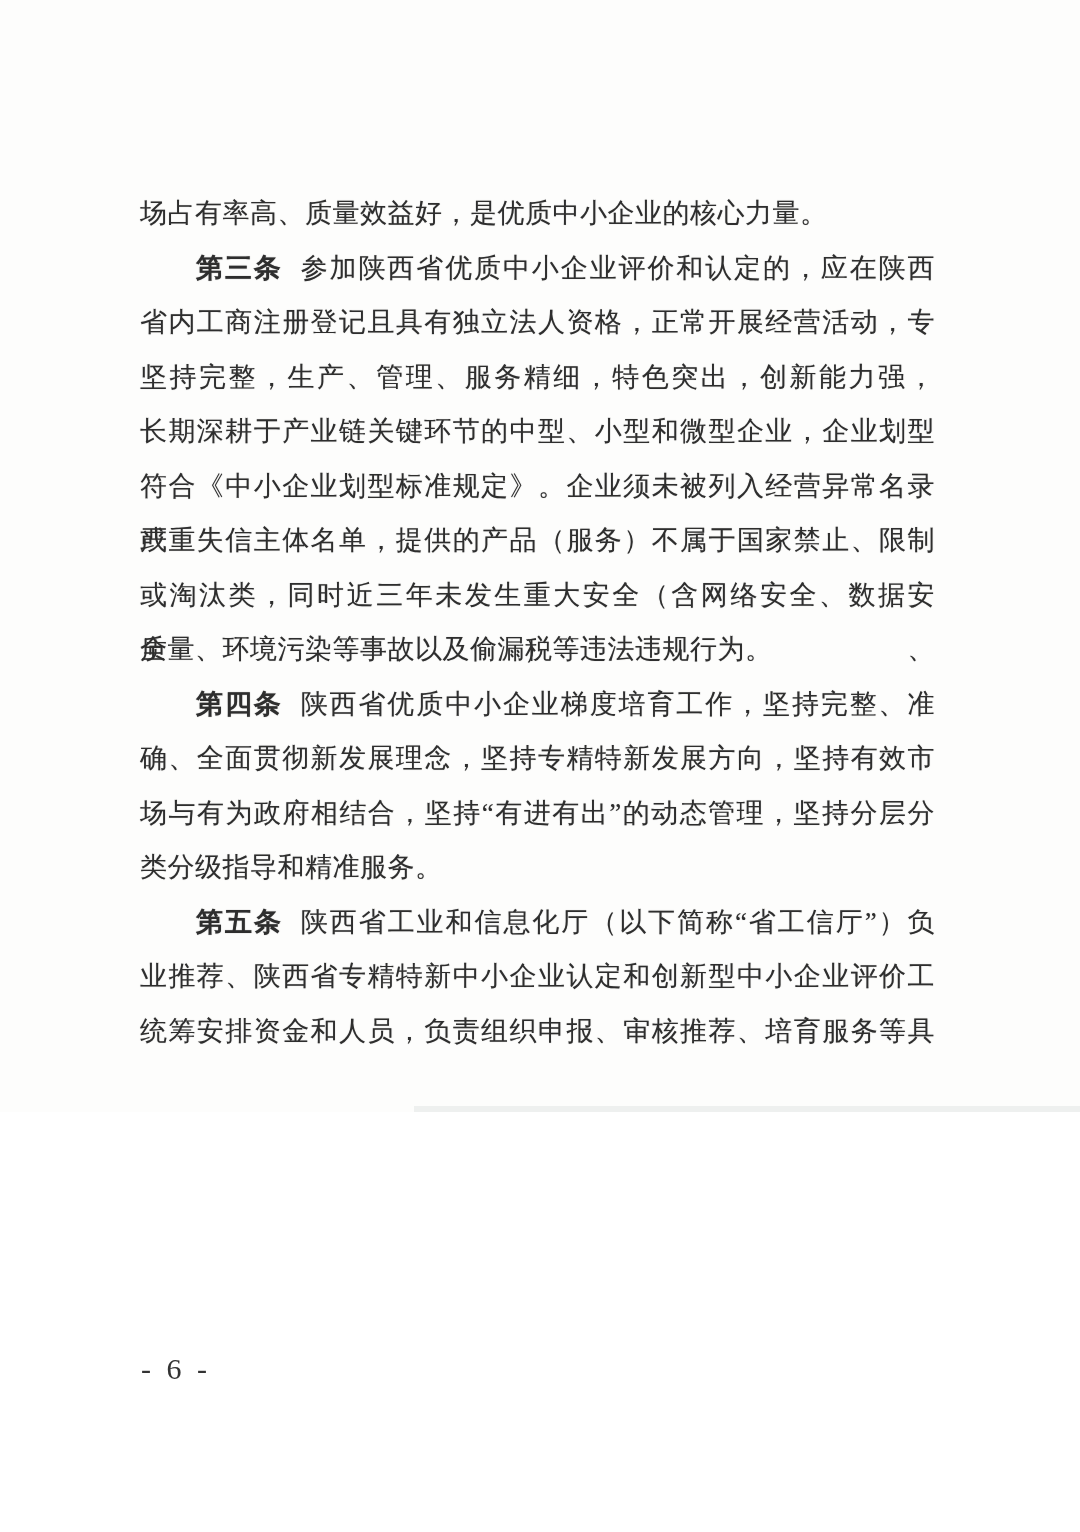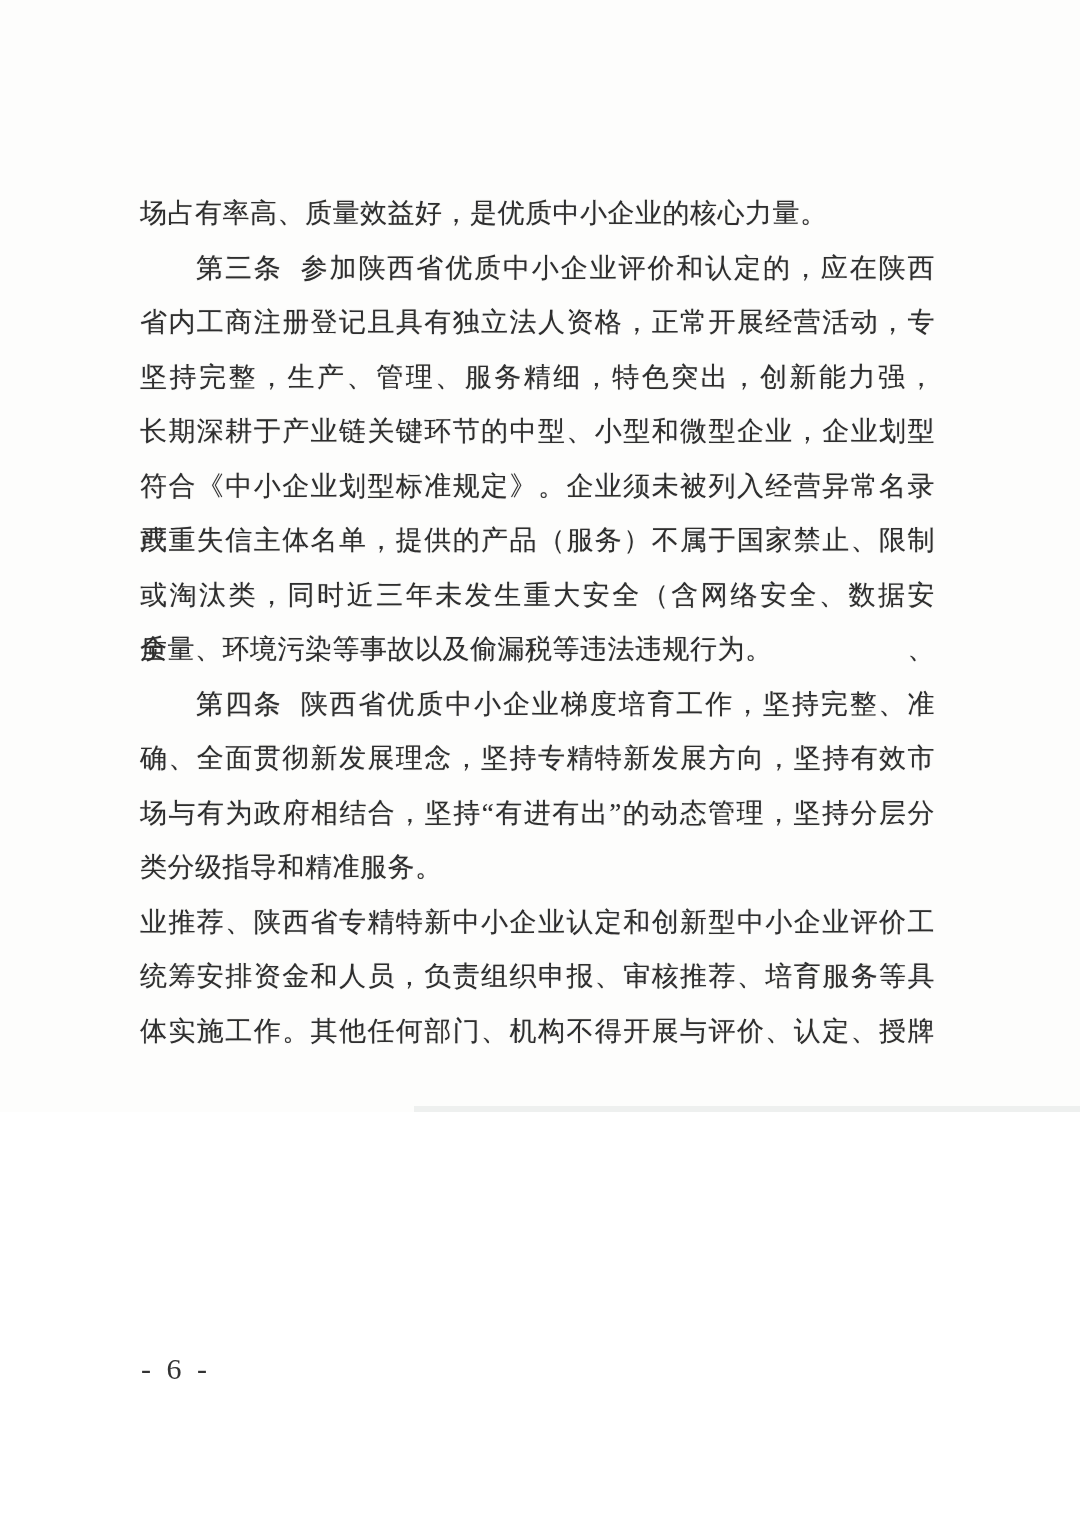--- a/index.html
+++ b/index.html
@@ -39,21 +39,21 @@
     text-align-last: justify;
     white-space: normal;
   }
   .line.end {
     text-align: left;
   }
   .line.indent {
     padding-left: 56px;
   }
   .clause {
-    font-weight: 400;
+    font-weight: 700;
     margin-right: 18px;
     text-shadow: 0 0 1px rgba(30,30,30,0.55);
   }
   .page-number {
     position: absolute;
     left: 141px;
     top: 1352px;
     font-size: 30px;
     letter-spacing: 4px;
     color: #333333;
@@ -79,19 +79,19 @@
       <div class="line fill"><span>坚持完整，生产、管理、服务精细，特色突出，创新能力强，</span></div>
       <div class="line fill"><span>长期深耕于产业链关键环节的中型、小型和微型企业，企业划型</span></div>
       <div class="line fill"><span>符合《中小企业划型标准规定》。企业须未被列入经营异常名录或</span></div>
       <div class="line fill"><span>严重失信主体名单，提供的产品（服务）不属于国家禁止、限制</span></div>
       <div class="line fill"><span>或淘汰类，同时近三年未发生重大安全（含网络安全、数据安全）、</span></div>
       <div class="line end"><span>质量、环境污染等事故以及偷漏税等违法违规行为。</span></div>
       <div class="line fill indent"><span class="clause">第四条</span><span>陕西省优质中小企业梯度培育工作，坚持完整、准</span></div>
       <div class="line fill"><span>确、全面贯彻新发展理念，坚持专精特新发展方向，坚持有效市</span></div>
       <div class="line fill"><span>场与有为政府相结合，坚持“有进有出”的动态管理，坚持分层分</span></div>
       <div class="line end"><span>类分级指导和精准服务。</span></div>
+      <div class="line fill indent"><span class="clause">第五条</span><span>陕西省工业和信息化厅（以下简称“省工信厅”）负</span></div>
       <div class="line fill"><span>业推荐、陕西省专精特新中小企业认定和创新型中小企业评价工</span></div>
       <div class="line fill"><span>统筹安排资金和人员，负责组织申报、审核推荐、培育服务等具</span></div>
-      <div class="line fill"><span>体实施工作。其他任何部门、机构不得开展与评价、认定、授牌</span></div>
     </div>
   <div class="page-number">- 6 -</div>
   <div class="bottom-strip"></div>
 </div>
 
 </body></html>

